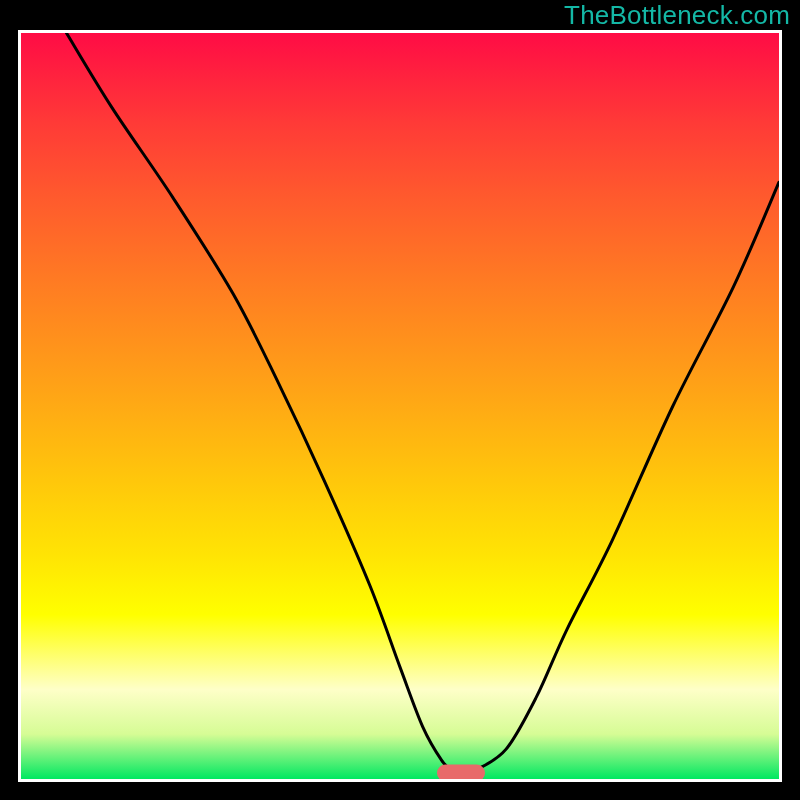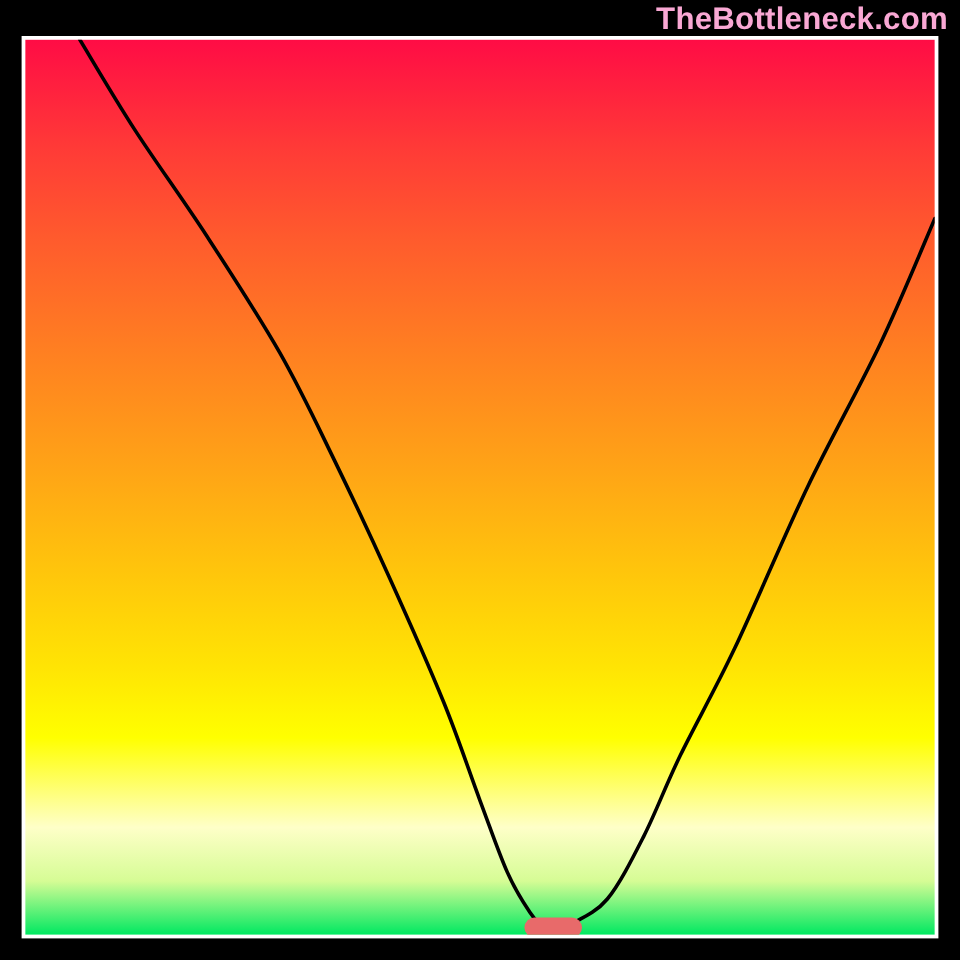--- a/index.html
+++ b/index.html
@@ -15,22 +15,22 @@
     width: 800px;
     height: 800px;
     background: #000;
   }
   .watermark {
     position: absolute;
     top: 0px;
     right: 10px;
     font-family: Arial, Helvetica, sans-serif;
     font-size: 26px;
-    font-weight: 700;
-    color: #f9a8d4;
+    font-weight: 400;
+    color: #14b8a6;
     letter-spacing: 0.2px;
   }
   .plot-outer {
     position: absolute;
     left: 18px;
     top: 30px;
     width: 764px;
     height: 752px;
     background: #fff;
   }

